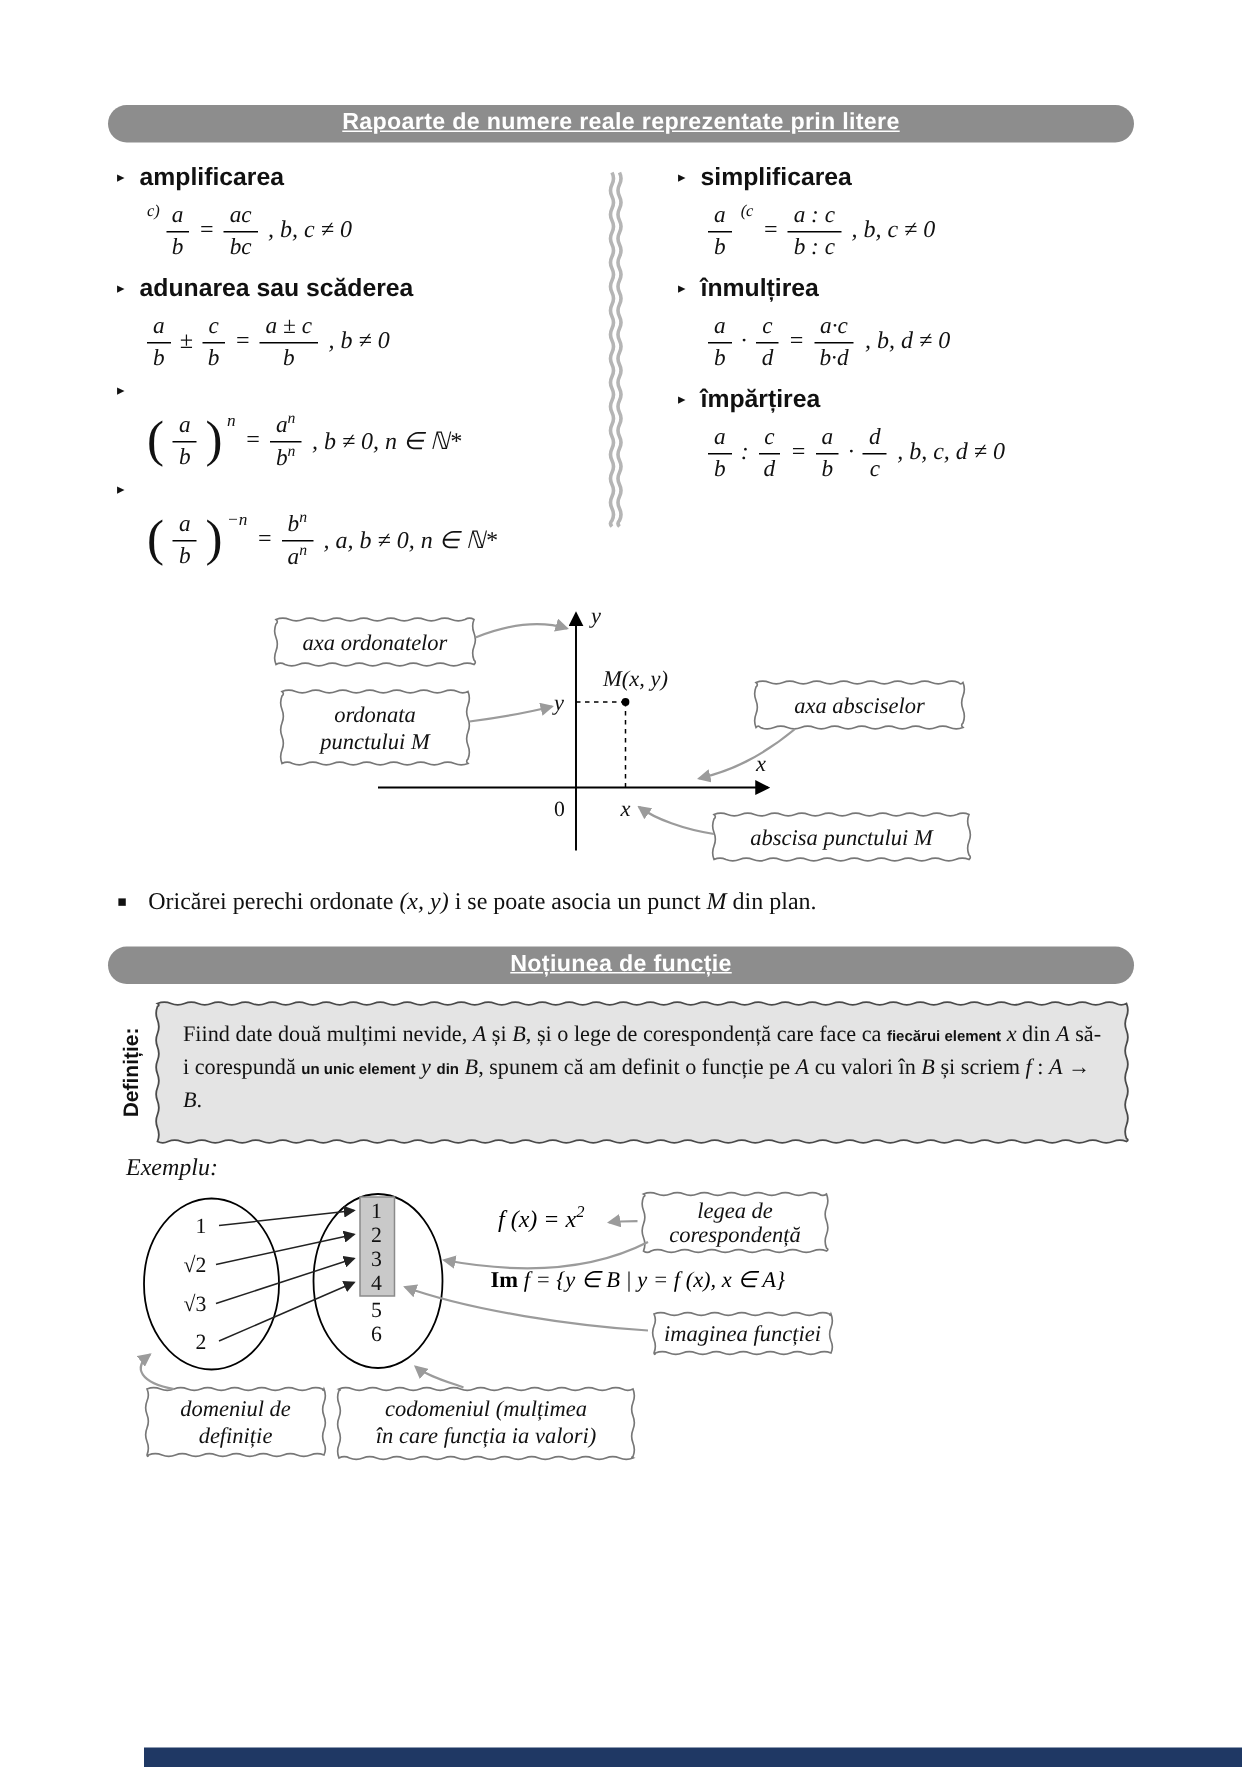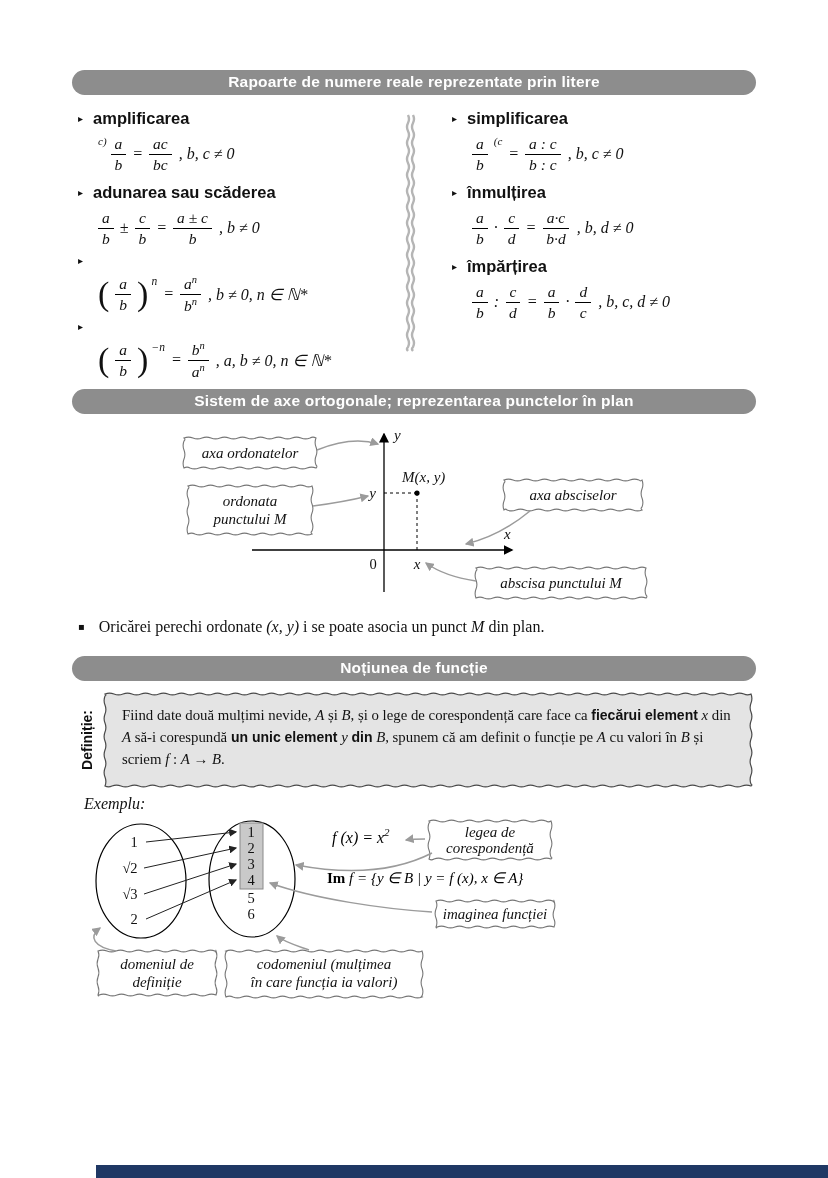--- a/index.html
+++ b/index.html
@@ -3,21 +3,21 @@
 <meta charset="utf-8">
 <style>
   * { box-sizing: border-box; }
   html,body { margin:0; padding:0; background:#fff; }
   body { font-family:"Liberation Serif", serif; color:#111; }
   .page { position:relative; width:828px; height:1178px; background:#fff; overflow:hidden; }
   .content { width:684px; margin:0 auto; padding-top:70px; }
 
   .bar { background:#8d8d8d; color:#fff; font-family:"Liberation Sans", sans-serif;
          font-weight:700; font-size:15.5px; text-align:center; border-radius:13px;
-         padding:3px 0 4px; letter-spacing:.2px; }
+         padding:3px 0 4px; letter-spacing:.2px;text-decoration:underline; }
 
   .cols { display:flex; margin-top:14px; }
   .col-left { width:330px; }
   .divider { width:16px; display:flex; justify-content:center; padding-top:4px; }
   .col-right { flex:1; padding-left:28px; }
 
   .item-head { display:flex; align-items:baseline; gap:10px; padding-left:6px;
                font-family:"Liberation Sans", sans-serif; font-weight:700; font-size:16.5px; }
   .tri { font-family:"DejaVu Sans", sans-serif; font-size:10px; position:relative; top:-2px; }
 
@@ -47,21 +47,21 @@
   .wbox-def { fill:#e4e4e4; stroke:#4a4a4a; stroke-width:1.2; }
   .arrow-g { fill:none; stroke:#9b9b9b; stroke-width:1.5; }
   .arrow-d { fill:none; stroke:#222; stroke-width:1; }
   .axis { stroke:#000; stroke-width:1.3; fill:none; }
   .dash { stroke:#000; stroke-width:1; stroke-dasharray:3,3; fill:none; }
   .divline { stroke:#b5b5b5; stroke-width:2.4; fill:none; }
 
   .note { display:flex; align-items:baseline; gap:14px; margin:6px 0 0 6px; font-size:16px; }
   .sq { font-family:"DejaVu Sans", sans-serif; font-size:10px; position:relative; top:-2px; }
   .seg-i { font-style:italic; }
-  .seg-b { font-family:"Liberation Sans", sans-serif; font-weight:700; font-size:14px; }
+  .seg-b { font-family:"Liberation Sans", sans-serif; font-weight:700; font-size:10px; }
 
   .bar-functie { margin-top:20px; }
   .def-row { display:flex; margin-top:10px; }
   .def-side { width:30px; display:flex; align-items:center; justify-content:center; }
   .def-side span { writing-mode:vertical-rl; transform:rotate(180deg);
                    font-family:"Liberation Sans", sans-serif; font-weight:700; font-size:14px; }
   .def-box { position:relative; width:652px; height:98px; padding:13px 20px 0; font-size:14.8px; line-height:1.5; }
   .def-box > svg { position:absolute; left:0; top:0; z-index:0; }
   .def-text { position:relative; z-index:1; }
 
@@ -249,23 +249,20 @@
                 <span class="den">c</span>
               </span>
             <span class="cond">, b, c, d ≠ 0</span>
           </div>
         </div>
 
       </div>
     </div>
 
 
-    <div class="bar">
-      <span>Sistem de axe ortogonale; reprezentarea punctelor în plan</span>
-    </div>
 
     <svg class="svg-block" width="660" height="192" viewBox="0 0 660 192">
       <defs>
         <marker id="ma" viewBox="0 0 10 10" refX="8.5" refY="5" markerWidth="10" markerHeight="10" markerUnits="userSpaceOnUse" orient="auto">
             <path d="M0,0 L10,5 L0,10 Z" fill="#000"></path>
           </marker>
         <marker id="mg" viewBox="0 0 10 10" refX="8.5" refY="5" markerWidth="9" markerHeight="9" markerUnits="userSpaceOnUse" orient="auto">
             <path d="M0,0 L10,5 L0,10 Z" fill="#9b9b9b"></path>
           </marker>
         <marker id="md" viewBox="0 0 10 10" refX="8.5" refY="5" markerWidth="8" markerHeight="8" markerUnits="userSpaceOnUse" orient="auto">

